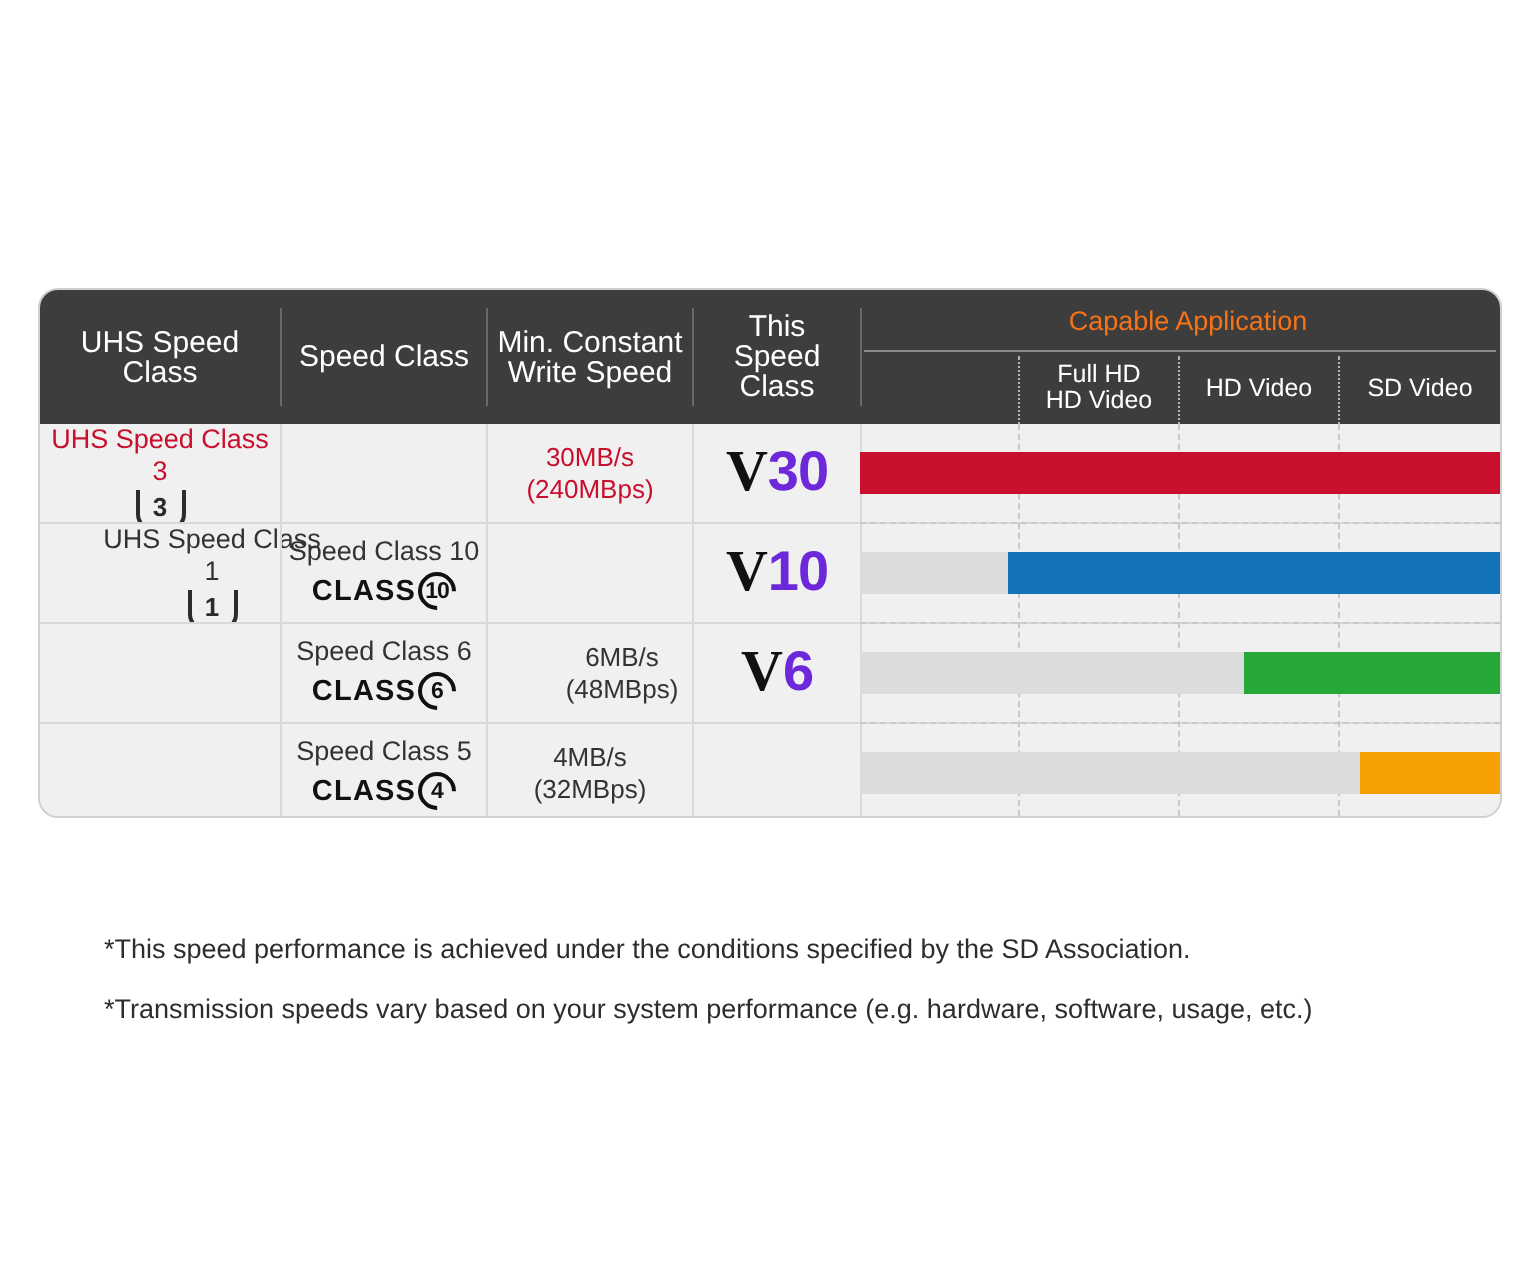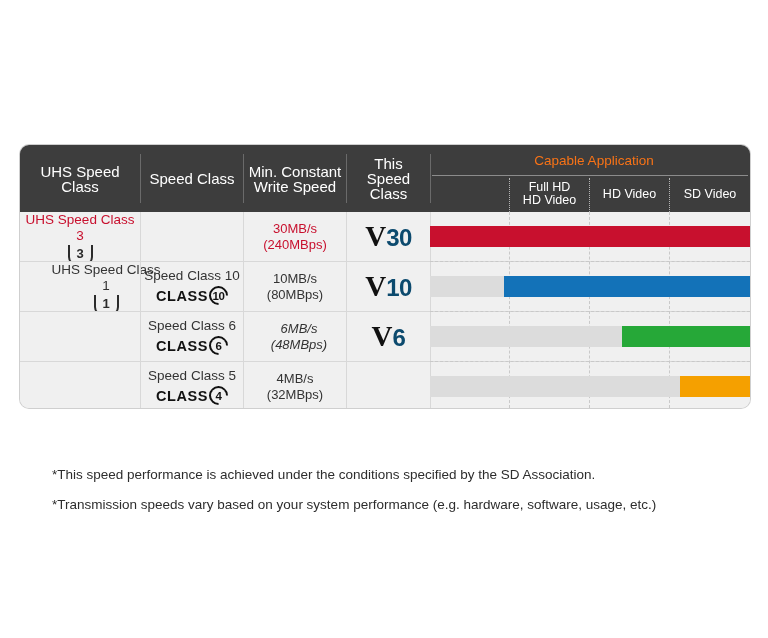--- a/index.html
+++ b/index.html
@@ -207,22 +207,22 @@
   .vclass .v {
     font-family: "Liberation Serif", serif;
     font-weight: bold;
     font-size: 29px;
     color: #111;
     line-height: 1;
   }
   .vclass .n {
     font-family: "Liberation Sans", sans-serif;
     font-weight: bold;
-    font-size: 24px;
-    color: #0c4a6e;
+    font-size: 28px;
+    color: #6d28d9;
     line-height: 1;
     letter-spacing: -0.5px;
   }
 
   
   .barzone {
     position: absolute;
     left: 410px;
     top: 67px;
     width: 320px;
@@ -350,24 +350,20 @@
     <div class="cell" style="left:121px;width:102px;">
       <span>Speed Class 10</span>
       <span class="classlogo">
         <span class="word">CLASS</span>
         <span class="ring">
             <span class="rnum">10</span>
           </span>
       </span>
     </div>
     <div class="cell-sep" style="left:223px;"></div>
-    <div class="cell speed-2line" style="left:224px;width:102px;">
-      <span>10MB/s</span>
-      <span>(80MBps)</span>
-    </div>
     <div class="cell-sep" style="left:326px;"></div>
     <div class="cell" style="left:327px;width:83px;">
       <span class="vclass">
         <span class="v">V</span>
         <span class="n">10</span>
       </span>
     </div>
     <div class="cell-sep" style="left:410px;"></div>
   </div>
   <div class="row-line" style="top:166px;"></div>
@@ -378,21 +374,21 @@
     <div class="cell" style="left:121px;width:102px;">
       <span>Speed Class 6</span>
       <span class="classlogo">
         <span class="word">CLASS</span>
         <span class="ring">
             <span class="rnum">6</span>
           </span>
       </span>
     </div>
     <div class="cell-sep" style="left:223px;"></div>
-    <div class="cell speed-2line" style="left:228px;width:102px;font-style:italic;">
+    <div class="cell speed-2line" style="left:240px;width:102px;">
       <span>6MB/s</span>
       <span>(48MBps)</span>
     </div>
     <div class="cell-sep" style="left:326px;"></div>
     <div class="cell" style="left:327px;width:83px;">
       <span class="vclass">
         <span class="v">V</span>
         <span class="n">6</span>
       </span>
     </div>

